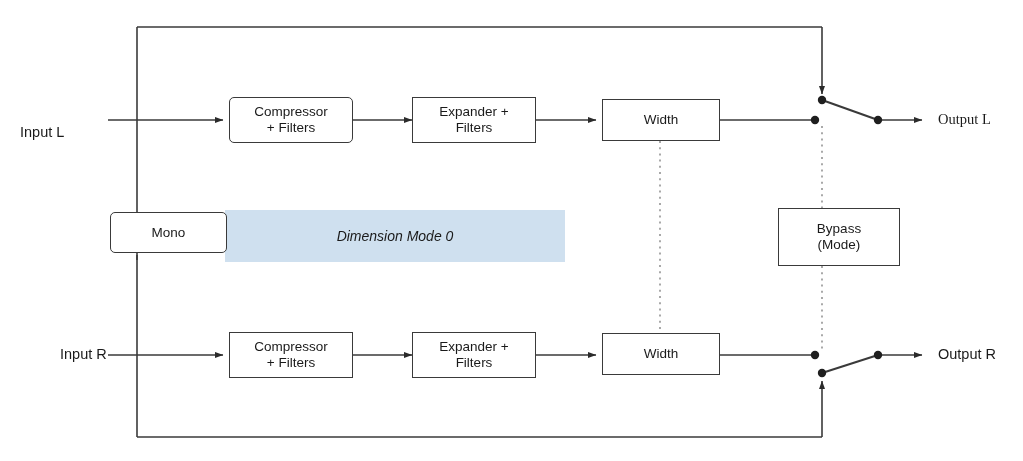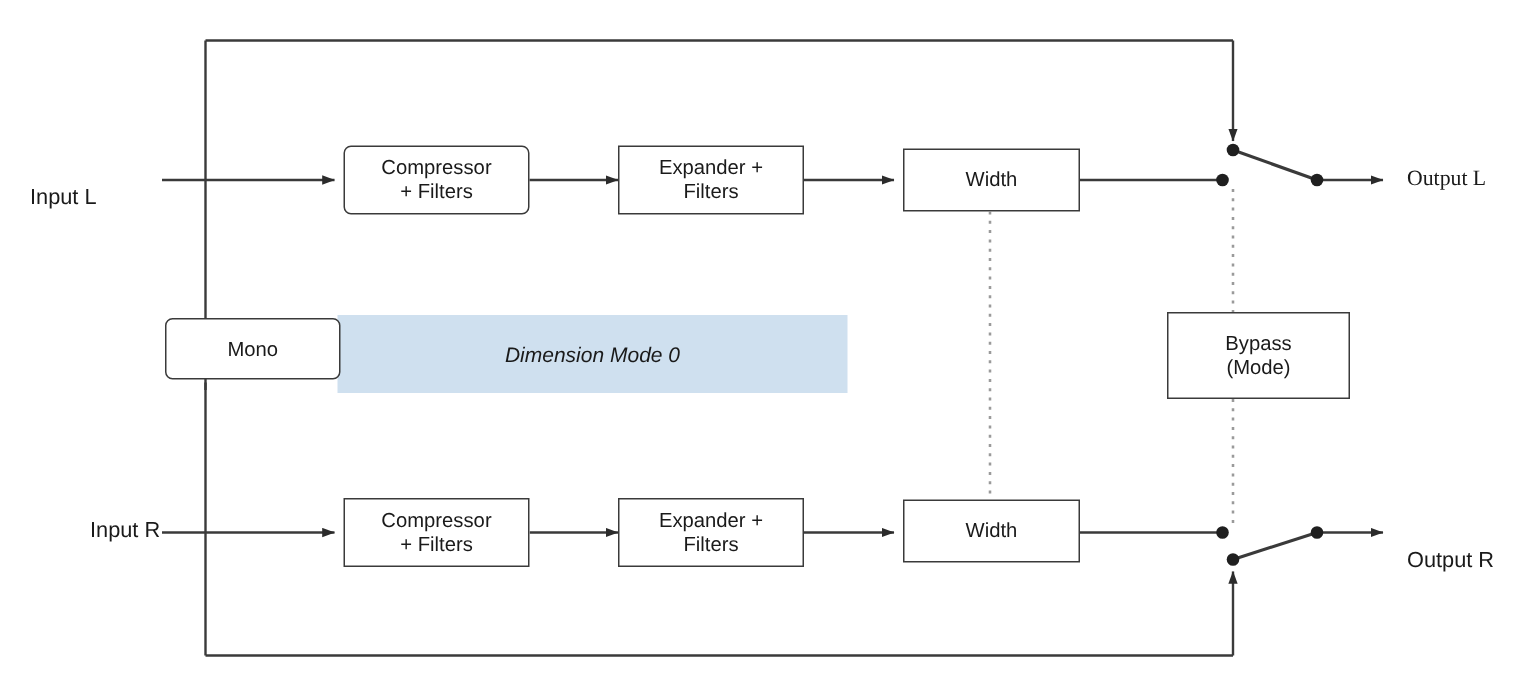--- a/index.html
+++ b/index.html
@@ -159,15 +159,15 @@
   </div>
 
   <div class="node" style="left:778px; top:208px; width:122px; height:58px;">
     <span class="l1">Bypass</span>
     <span class="l2">(Mode)</span>
   </div>
 
   <div class="io-label" style="left:20px; top:124px;">Input L</div>
   <div class="io-label" style="left:20px; top:346px;margin-left:40px;">Input R</div>
   <div class="io-label" style="left:938px; top:111px;font-family:Liberation Serif, serif;">Output L</div>
-  <div class="io-label" style="left:938px; top:366px;">Output R</div>
+  <div class="io-label" style="left:938px; top:346px;">Output R</div>
 
 </div>
 
 </body></html>

